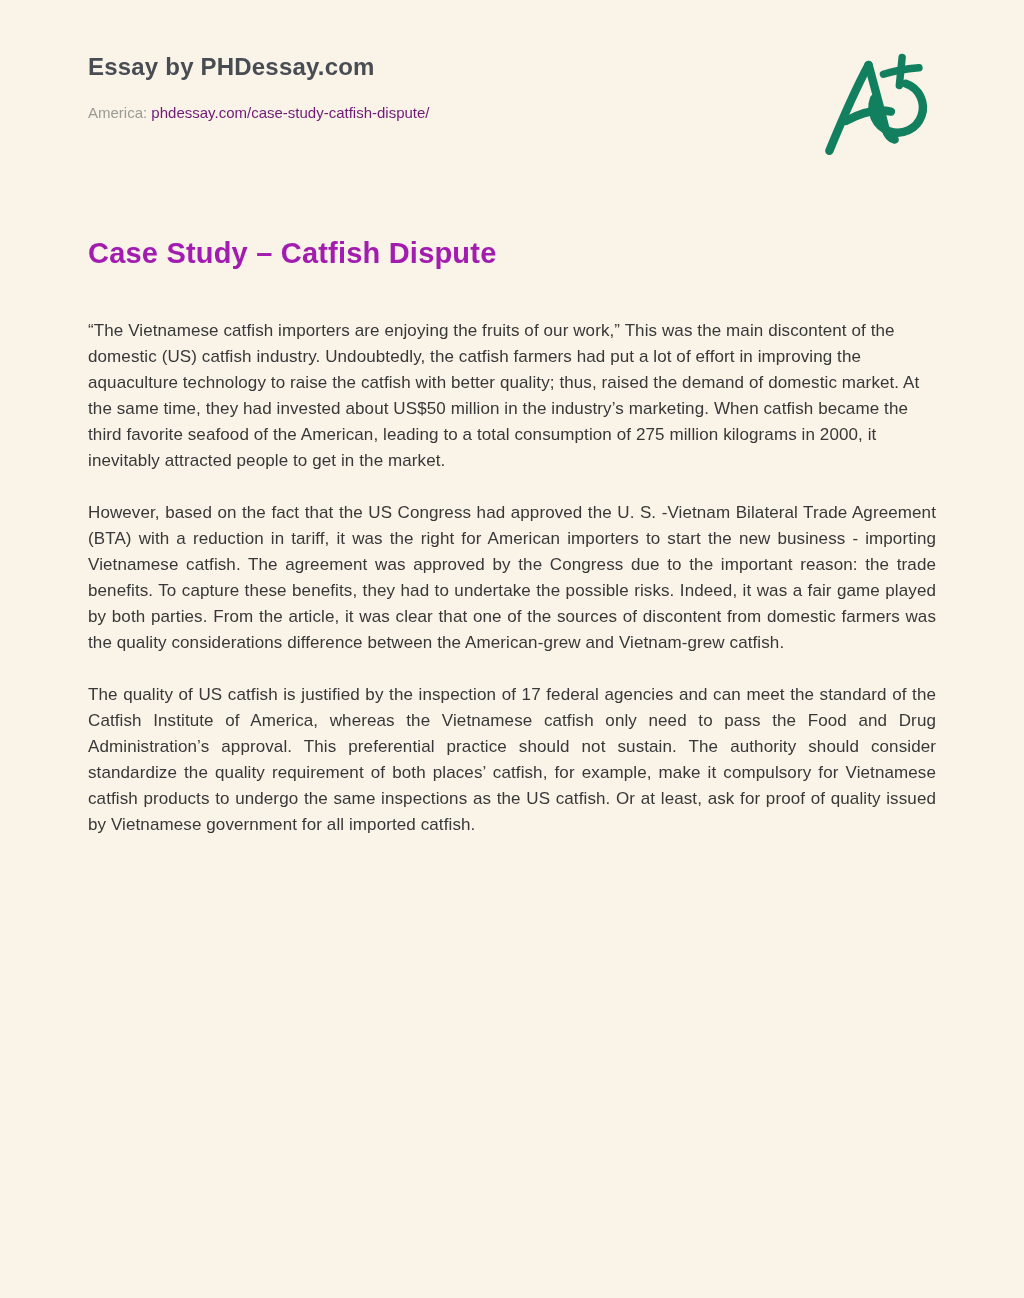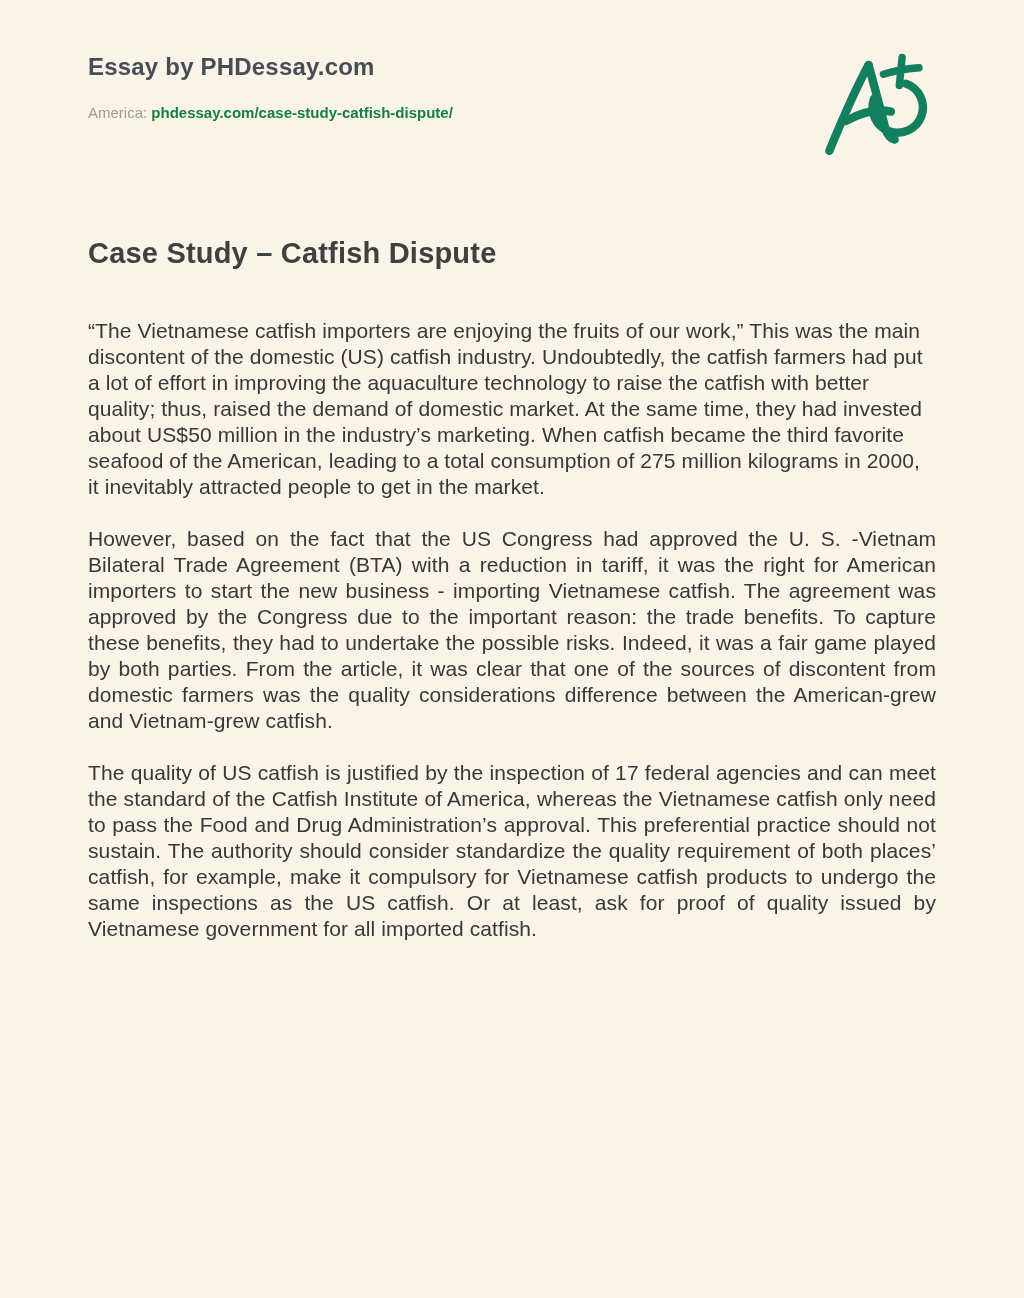--- a/index.html
+++ b/index.html
@@ -35,43 +35,43 @@
     margin: 0;
     line-height: 30px;
   }
   .source-line {
     margin-top: 22px;
     font-size: 15px;
     color: #9b9b95;
     line-height: 18px;
   }
   .source-link {
-    color: #15803d;
+    color: #701a75;
     text-decoration: none;
-    font-weight: 700;
+    font-weight: 400;
     cursor: pointer;
   }
   .logo {
     width: 112px;
     height: 116px;
     margin-right: 4px;
     flex: 0 0 auto;
   }
   .logo svg { width: 100%; height: 100%; display: block; }
   .article-title {
     font-size: 29px;
     font-weight: bold;
-    color: #404040;
+    color: #a21caf;
     letter-spacing: 0.2px;
     margin: 72px 0 0 0;
     line-height: 34px;
   }
   .body-copy { margin-top: 48px; }
   .para {
-    font-size: 21px;
+    font-size: 17px;
     line-height: 26px;
     color: #383838;
     margin: 0 0 26px 0;
     letter-spacing: 0.1px;
   }
   .para.justify { text-align: justify; }
 </style>
 </head>
 <body>
 

